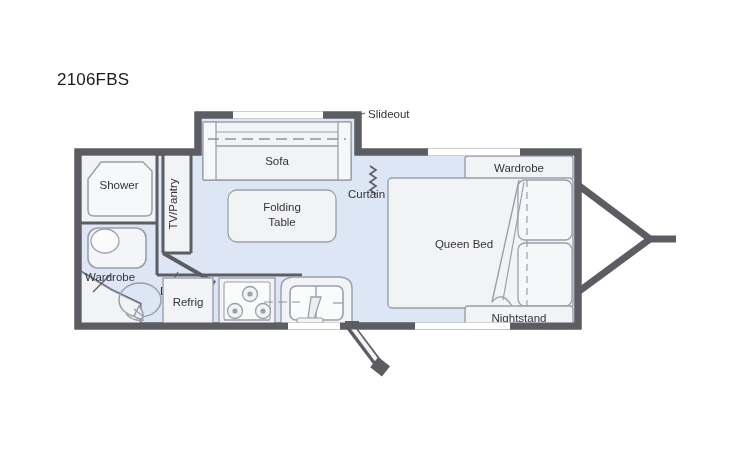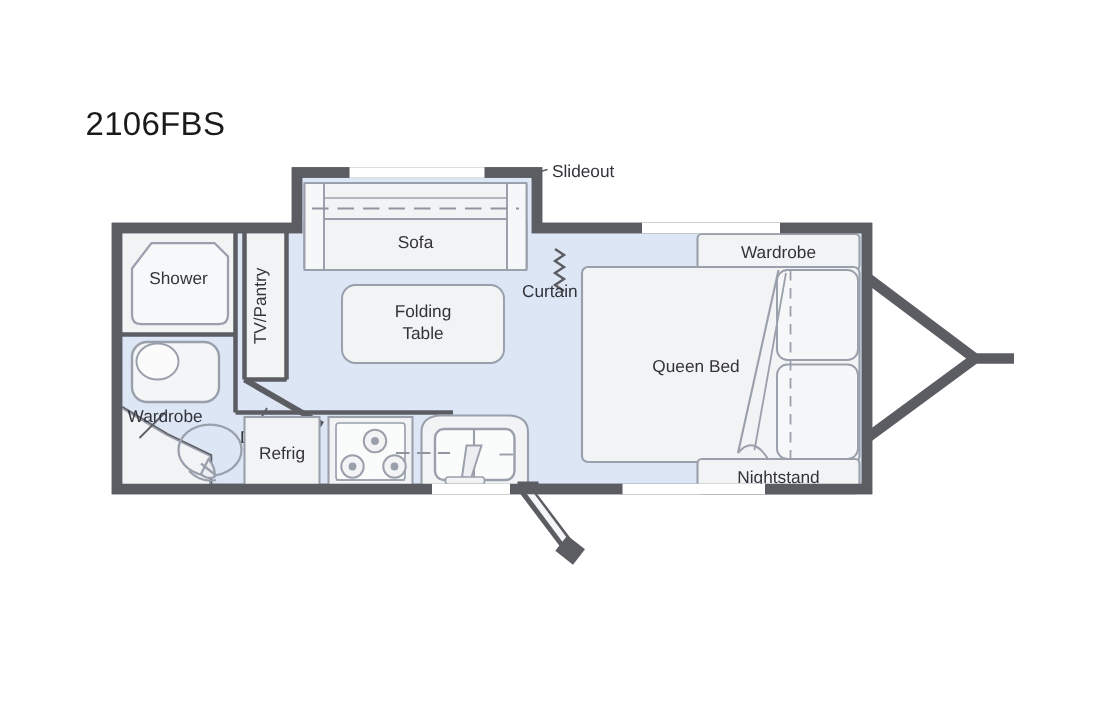--- a/index.html
+++ b/index.html
@@ -14,21 +14,21 @@
     position: relative;
     width: 731px;
     height: 469px;
     background: #ffffff;
     overflow: hidden;
   }
   #model-title {
     position: absolute;
     left: 57px;
     top: 70px;
-    font-size: 22px;
+    font-size: 17px;
     color: #1a1a1a;
     letter-spacing: 0.2px;
     white-space: nowrap;
   }
   #plan-svg {
     position: absolute;
     left: 0;
     top: 0;
   }
   .lbl {

